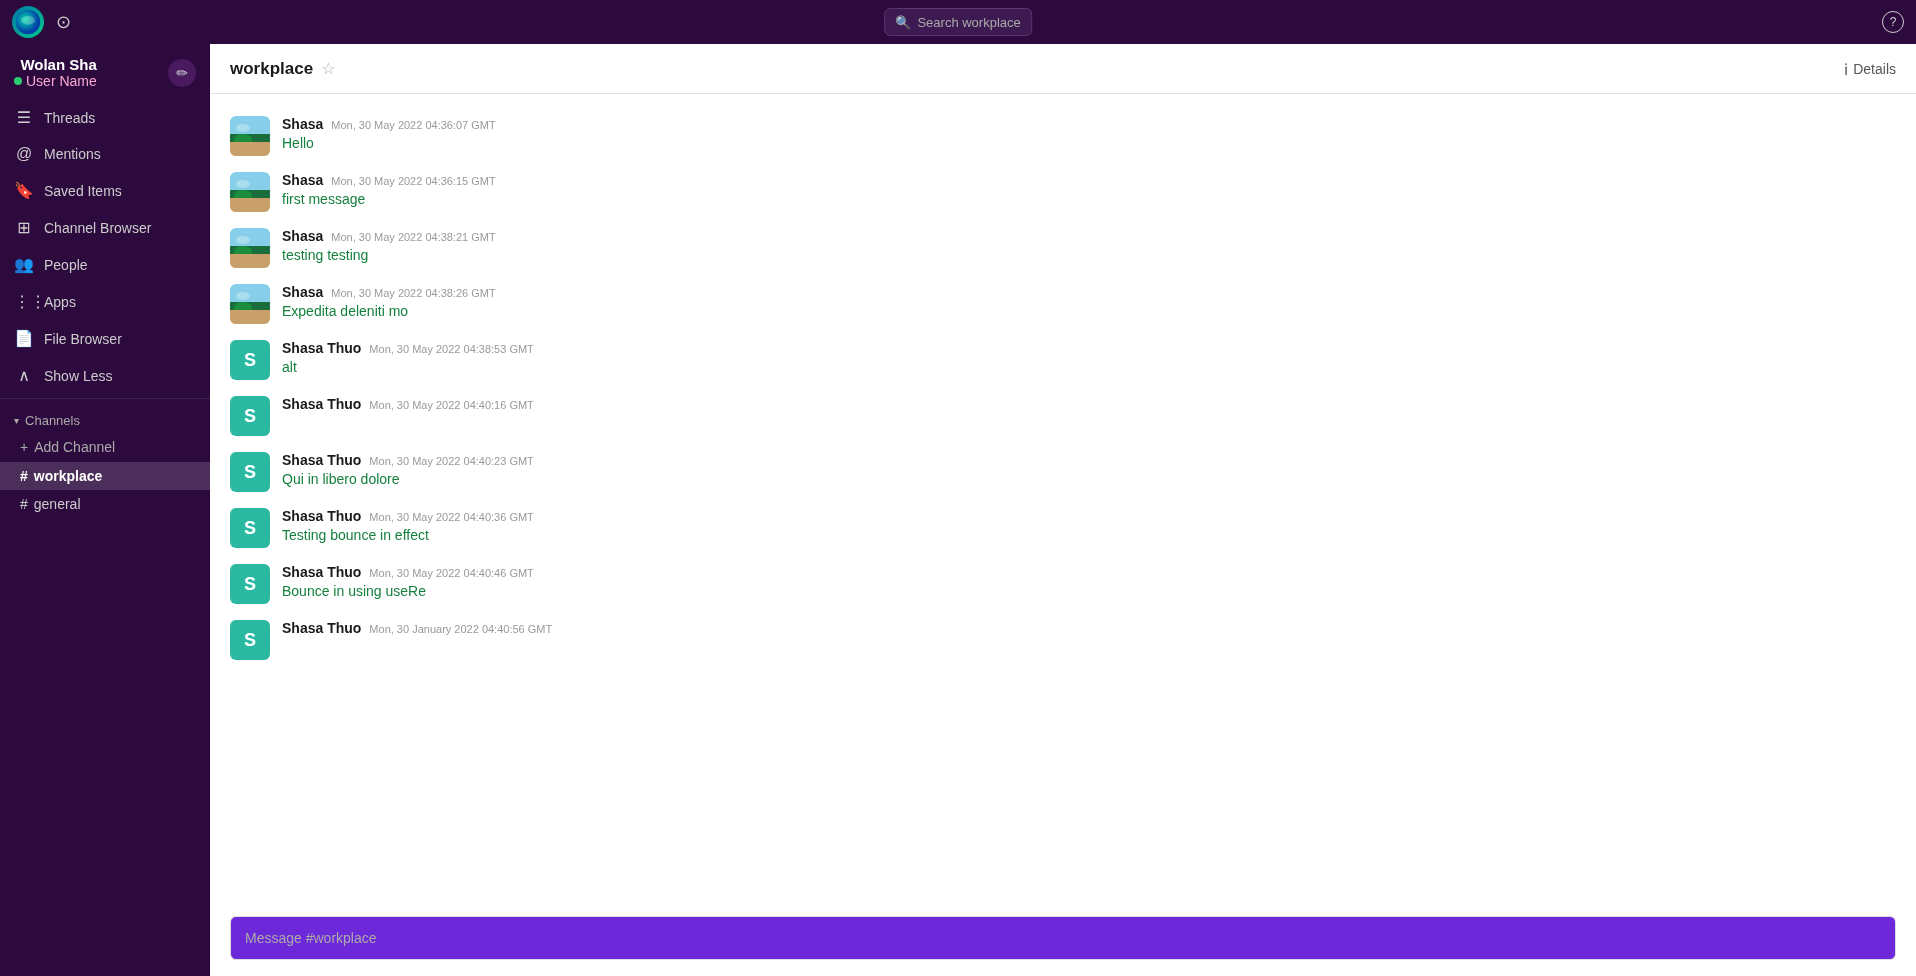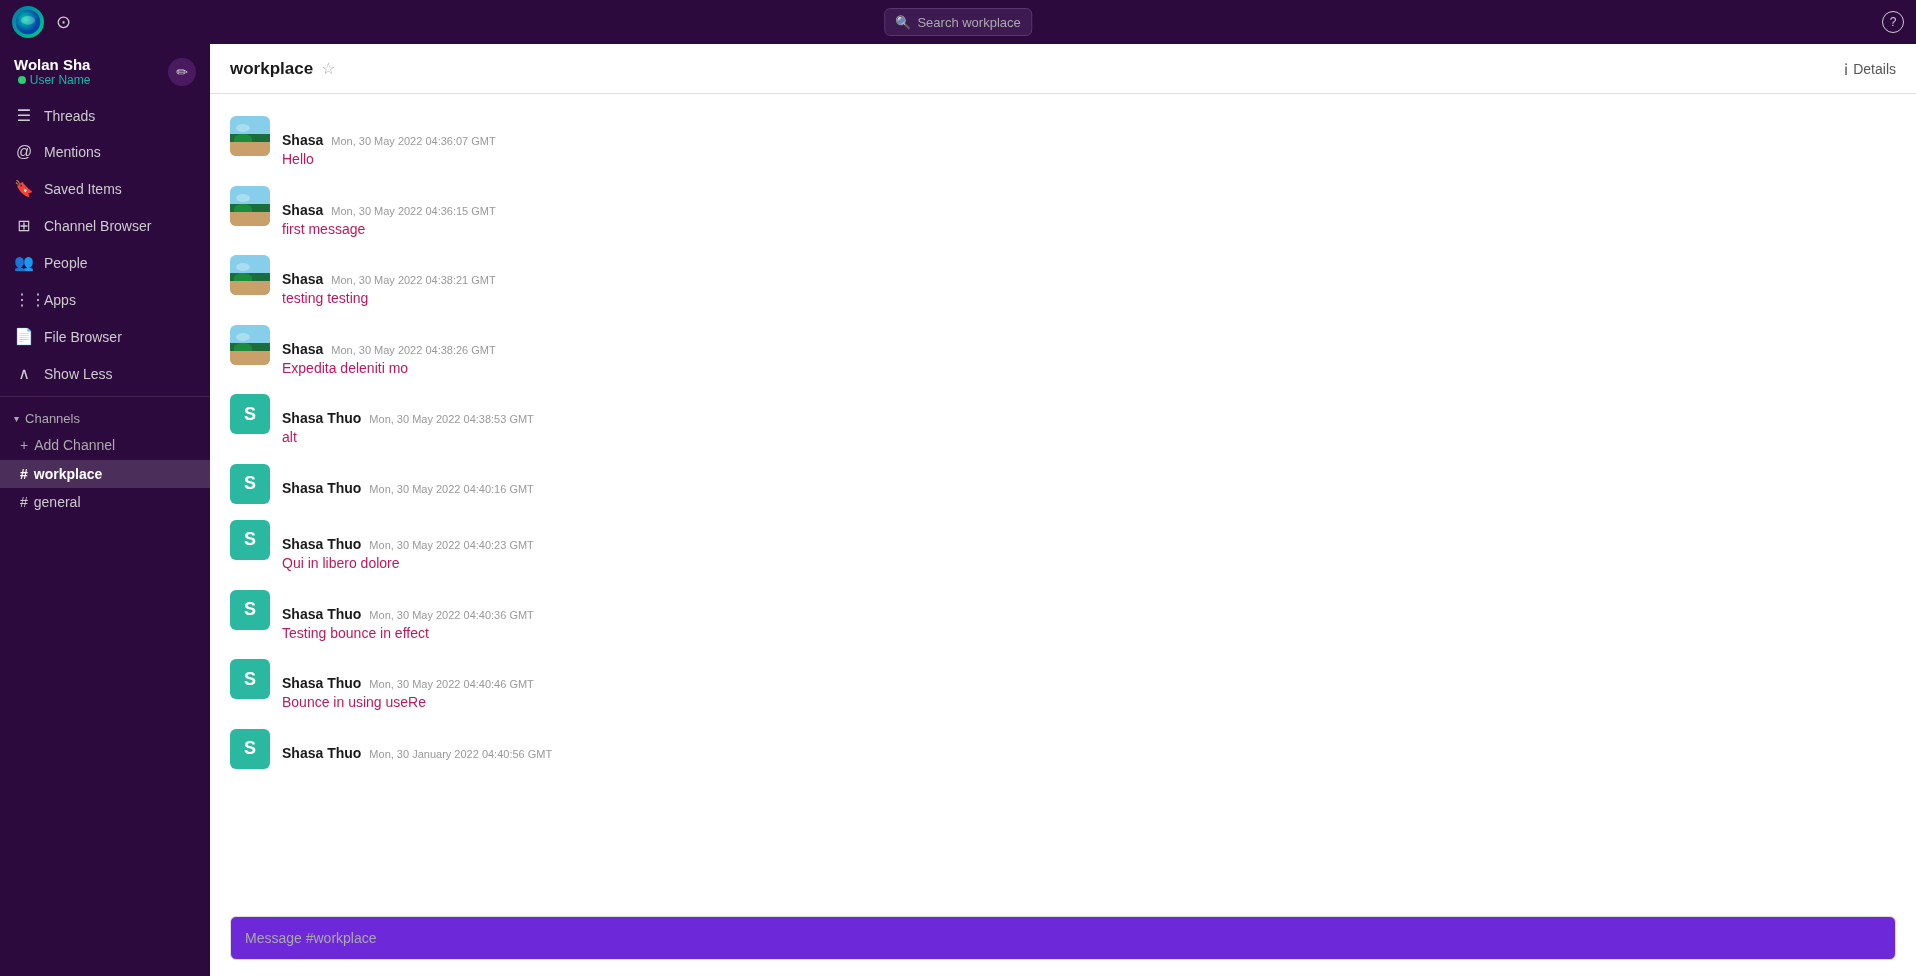--- a/index.html
+++ b/index.html
@@ -36,21 +36,21 @@
       padding-top: 44px; overflow-y: auto; flex-shrink: 0;
     }
     .sidebar-user {
       display: flex; align-items: center; padding: 12px 14px 10px;
       justify-content: space-between;
     }
     .sidebar-user-info { display: flex; flex-direction: column; align-items: flex-end; }
     .sidebar-username { color: #fff; font-weight: 700; font-size: 15px; }
     .sidebar-status { display: flex; align-items: center; gap: 4px; }
     .sidebar-status-dot { width: 8px; height: 8px; background: #2ecc71; border-radius: 50%; }
-    .sidebar-status-text { color: #14b8a6; font-size: 12px; }
+    .sidebar-status-text { color: #f9a8d4; font-size: 14px; }
     .sidebar-edit-btn {
       width: 28px; height: 28px; border-radius: 50%; background: #4a1a60;
       display: flex; align-items: center; justify-content: center;
       cursor: pointer; color: #ccc; font-size: 14px; border: none;
     }
 
     .sidebar-nav-item {
       display: flex; align-items: center; padding: 9px 14px;
       color: #ccc; font-size: 14px; cursor: pointer; gap: 10px;
       transition: background 0.1s;
@@ -101,25 +101,25 @@
       display: flex; flex-direction: column; gap: 4px;
     }
     .message-group {
       display: flex; gap: 12px; padding: 6px 0;
     }
     .avatar-letter {
       width: 40px; height: 40px; border-radius: 6px;
       background: #2ab8a0; color: #fff; font-size: 18px; font-weight: 700;
       display: flex; align-items: center; justify-content: center; flex-shrink: 0;
     }
-    .message-content { flex: 1; margin-top: 16px; }
+    .message-content { flex: 1; }
     .message-header { display: flex; align-items: baseline; gap: 8px; margin-bottom: 2px; }
     .message-sender { font-weight: 700; font-size: 14px; color: #1a1a1a; }
     .message-time { font-size: 11px; color: #999; }
-    .message-text { font-size: 14px; color: #be185d; line-height: 1.4; }
+    .message-text { font-size: 14px; color: #15803d; line-height: 1.4; }
 
     
     .beach-avatar {
       width: 40px; height: 40px; border-radius: 6px; flex-shrink: 0;
       background: linear-gradient(180deg, #87ceeb 40%, #228b22 40%, #228b22 60%, #c2a060 60%);
       overflow: hidden; position: relative;
     }
 
     
     .message-input-area {

